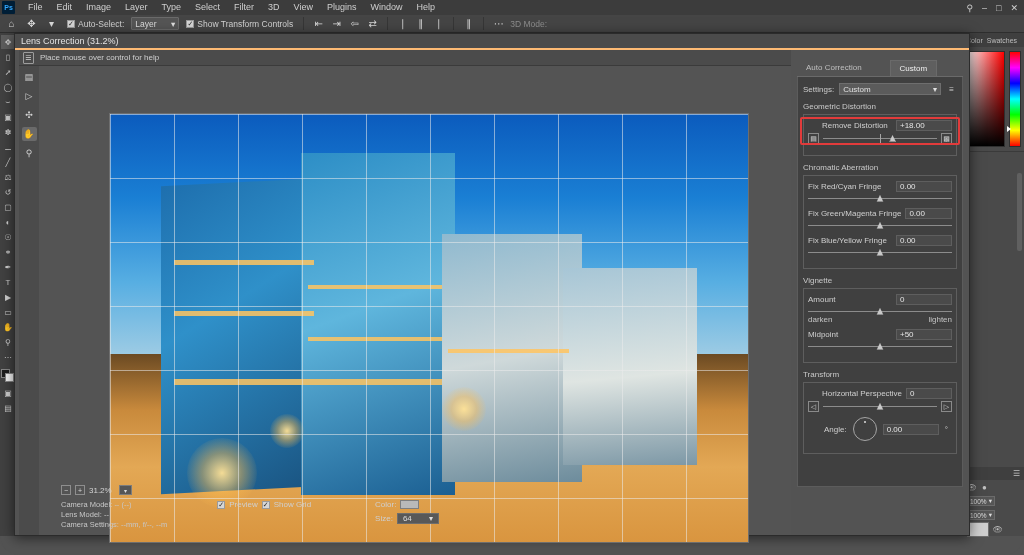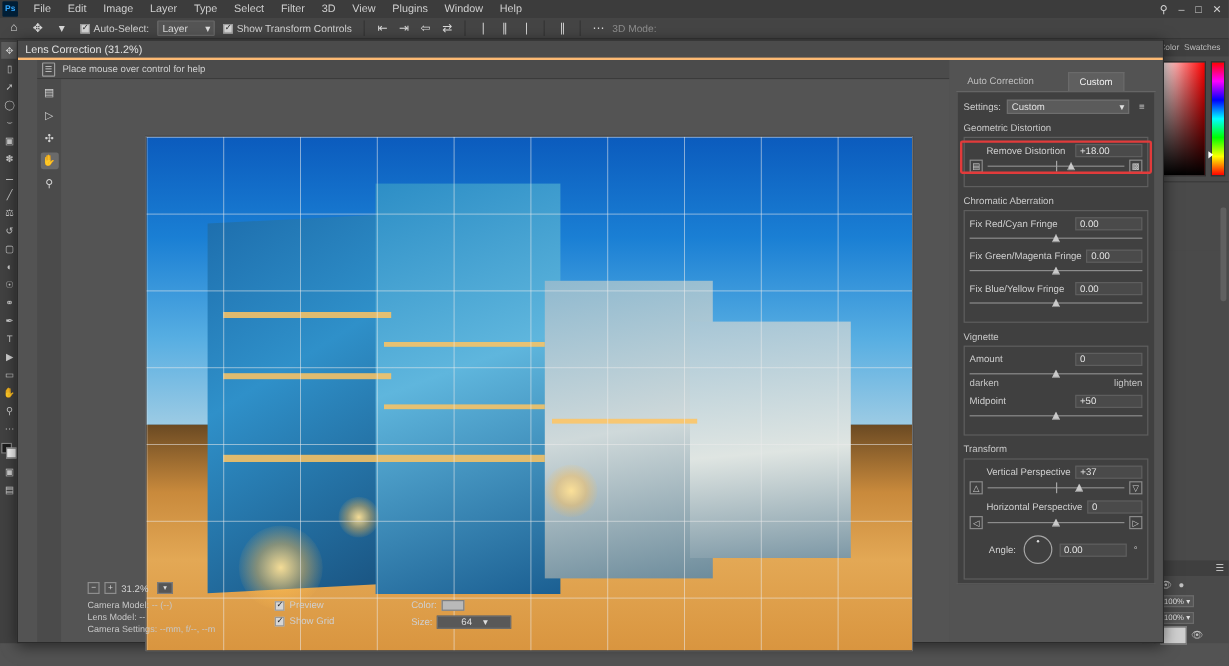--- a/index.html
+++ b/index.html
@@ -122,21 +122,21 @@
     background: #535353; border: 1px solid #2b2b2b;
     box-shadow: 0 2px 12px rgba(0,0,0,.55);
   }
   .dlg-title {
     height: 16px; background: #4b4b4b; border-bottom: 2px solid #fdba74;
     display: flex; align-items: center; padding-left: 6px;
     font-size: 9px; color: #e2e2e2;
   }
   .dlg-body { position: absolute; top: 16px; left: 0; right: 0; bottom: 0; }
 
-  .dlg-left { position: absolute; left: 16px; top: 0; width: 778px; bottom: 0; }
+  .dlg-left { position: absolute; left: 4px; top: 0; width: 778px; bottom: 0; }
   .hintbar {
     height: 16px; display: flex; align-items: center; gap: 6px; padding-left: 4px;
     background: #4b4b4b; border-bottom: 1px solid #3b3b3b;
   }
   .hint-icon {
     width: 11px; height: 12px; border: 1px solid #9d9d9d; border-radius: 1px;
     display: flex; align-items: center; justify-content: center; font-size: 7px; color: #d6d6d6;
   }
   .hint-text { font-size: 8px; color: #cfcfcf; }
 
@@ -185,27 +185,27 @@
     position: absolute; left: 22px; bottom: 40px; display: flex; align-items: center; gap: 4px;
   }
   .zbtn { width: 10px; height: 10px; border: 1px solid #8e8e8e; display:flex; align-items:center;
           justify-content:center; font-size: 7px; color: #d8d8d8; }
   .zval { font-size: 8px; color: #d4d4d4; min-width: 26px; }
   .zsel { width: 13px; height: 10px; border: 1px solid #7d7d7d; background: #565656;
           display:flex; align-items:center; justify-content:center; font-size: 6px; color:#ddd; }
 
   .bottominfo { position: absolute; left: 22px; bottom: 5px; display: flex; gap: 50px; align-items: flex-start; }
   .camlines div { font-size: 7.5px; color: #c7c7c7; line-height: 10px; }
-  .previewbox { display: flex; flex-direction: column; gap: 4px; }
+  .previewbox { display: flex; gap: 4px; }
   .pvrow { display: flex; align-items: center; gap: 4px; font-size: 8px; color: #cfcfcf; }
   .gridopts { display: flex; flex-direction: column; gap: 4px; margin-left: 14px; }
   .gorow { display: flex; align-items: center; gap: 4px; font-size: 8px; color: #cfcfcf; }
   .colorswatch { width: 19px; height: 9px; background: #b9b9b9; border: 1px solid #7e7e7e; }
-  .sizesel { width: 62px; height: 11px; background: #585858; border: 1px solid #6d6d6d;
-    display: flex; align-items: center; justify-content: space-between; padding: 0 19px;
+  .sizesel { width: 42px; height: 11px; background: #585858; border: 1px solid #6d6d6d;
+    display: flex; align-items: center; justify-content: space-between; padding: 0 5px;
     font-size: 8px; color: #ddd; }
 
   
   .dlg-right {
     position: absolute; right: 0; top: 0; width: 178px; bottom: 0;
     background: #535353; padding: 0 6px;
   }
   .btnrow { padding-top: 8px; display: flex; flex-direction: column; gap: 6px; align-items: center; }
   .pbtn {
     width: 100px; height: 14px; border: 1px solid #a8a8a8; border-radius: 7px;
@@ -610,34 +610,20 @@
                     <span class="thumb" style="left:50%;"></span>
                   </span>
                 </div>
               </div>
             </div>
           </div>
 
           <div class="group">
             <div class="gtitle">Transform</div>
             <div class="gbox">
-              <div class="ctrl">
-                <div class="ctrl-top" style="padding-left:14px;">
-                  <span class="ctrl-label">Vertical Perspective</span>
-                  <span class="field">+37</span>
-                </div>
-                <div class="slider-wrap">
-                  <span class="endicon">△</span>
-                  <span class="track">
-                    <span class="tickmark" style="left:50%;"></span>
-                    <span class="thumb" style="left:67%;"></span>
-                  </span>
-                  <span class="endicon">▽</span>
-                </div>
-              </div>
 
               <div class="ctrl">
                 <div class="ctrl-top" style="padding-left:14px;">
                   <span class="ctrl-label">Horizontal Perspective</span>
                   <span class="field">0</span>
                 </div>
                 <div class="slider-wrap">
                   <span class="endicon">◁</span>
                   <span class="track">
                     <span class="thumb" style="left:50%;"></span>

